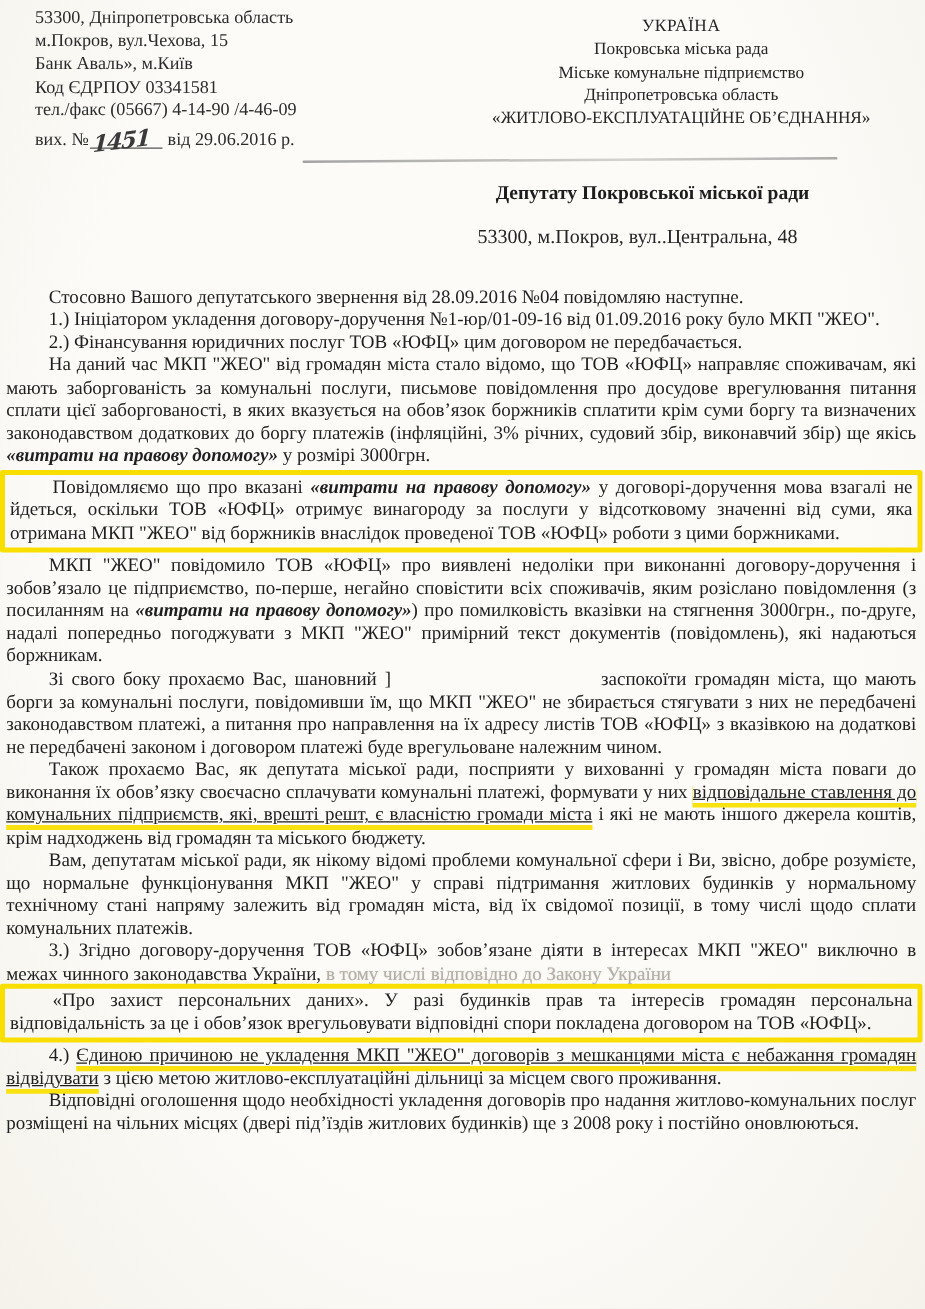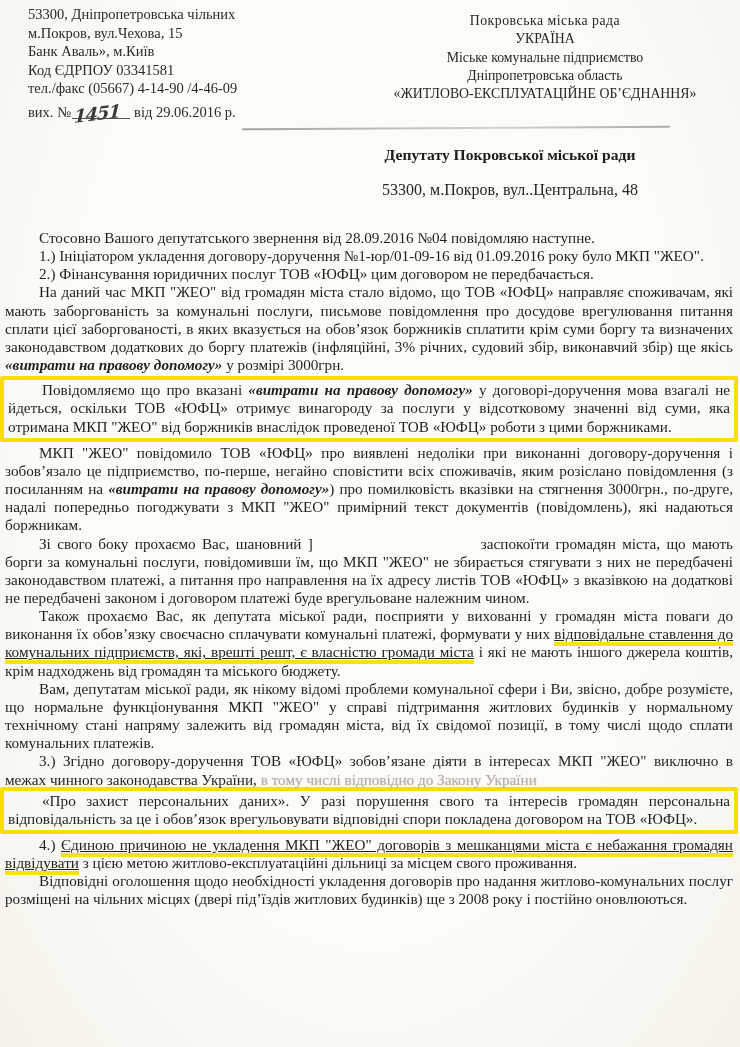--- a/index.html
+++ b/index.html
@@ -38,21 +38,21 @@
     text-align:center;font-size:13.8px;line-height:18.3px;color:#262626;
   }
   .hdr-right .ln:first-child{letter-spacing:.5px;}
   .pencil-line{
     position:absolute;top:127px;left:242px;width:428px;height:2px;
     background:linear-gradient(90deg,rgba(90,90,90,.55),rgba(90,90,90,.25) 60%,rgba(90,90,90,.5));
     transform:rotate(-.35deg);border-radius:2px;
   }
   
   .addressee-title{
-    position:absolute;top:146px;left:300px;width:420px;
+    position:absolute;top:146px;left:312px;width:420px;
     text-align:center;font-weight:bold;font-size:15.6px;color:#1d1d1d;
   }
   .addressee-addr{
     position:absolute;top:181px;left:300px;width:420px;
     text-align:center;font-size:16px;color:#262626;
   }
   
   .body{
     position:absolute;top:229px;left:5px;right:7px;
     font-size:15.2px;line-height:18.15px;
@@ -74,33 +74,33 @@
   }
   .faded{color:#b3afa6;text-shadow:0 0 1px rgba(180,175,165,.6);}
   .redact-gap{display:inline-block;width:168px;}
 </style>
 </head>
 <body>
 
 <div class="page">
 
   <div class="hdr-left">
-    <div class="ln">53300, Дніпропетровська чільних</div>
+    <div class="ln">53300, Дніпропетровська область</div>
     <div class="ln">м.Покров, вул.Чехова, 15</div>
     <div class="ln">Банк Аваль», м.Київ</div>
     <div class="ln">Код ЄДРПОУ 03341581</div>
     <div class="ln">тел./факс (05667) 4-14-90 /4-46-09</div>
     <div class="outgoing">
       <span>вих. №</span><span class="no-blank"><span class="handwrit">1451</span></span><span>від 29.06.2016 р.</span>
     </div>
   </div>
 
   <div class="hdr-right">
+    <div class="ln">УКРАЇНА</div>
     <div class="ln">Покровська міська рада</div>
-    <div class="ln">УКРАЇНА</div>
     <div class="ln">Міське комунальне підприємство</div>
     <div class="ln">Дніпропетровська область</div>
     <div class="ln">«ЖИТЛОВО-ЕКСПЛУАТАЦІЙНЕ ОБ’ЄДНАННЯ»</div>
   </div>
 
   <div class="pencil-line"></div>
 
   <div class="addressee-title">Депутату Покровської міської ради</div>
   <div class="addressee-addr">53300, м.Покров, вул..Центральна, 48</div>
 
@@ -117,21 +117,21 @@
     <p><span>МКП "ЖЕО" повідомило ТОВ «ЮФЦ» про виявлені недоліки при виконанні договору-доручення і зобов’язало це підприємство, по-перше, негайно сповістити всіх споживачів, яким розіслано повідомлення (з посиланням на </span><span class="em-it">«витрати на правову допомогу»</span><span>) про помилковість вказівки на стягнення 3000грн., по-друге, надалі попередньо погоджувати з МКП "ЖЕО" примірний текст документів (повідомлень), які надаються боржникам.</span></p>
 
     <p><span>Зі свого боку прохаємо Вас, шановний ]</span><span class="redact-gap"></span><span>заспокоїти громадян міста, що мають борги за комунальні послуги, повідомивши їм, що МКП "ЖЕО" не збирається стягувати з них не передбачені законодавством платежі, а питання про направлення на їх адресу листів ТОВ «ЮФЦ» з вказівкою на додаткові не передбачені законом і договором платежі буде врегульоване належним чином.</span></p>
 
     <p><span>Також прохаємо Вас, як депутата міської ради, посприяти у вихованні у громадян міста поваги до виконання їх обов’язку своєчасно сплачувати комунальні платежі, формувати у них </span><span class="yul">відповідальне ставлення до комунальних підприємств, які, врешті решт, є власністю громади міста</span><span> і які не мають іншого джерела коштів, крім надходжень від громадян та міського бюджету.</span></p>
 
     <p>Вам, депутатам міської ради, як нікому відомі проблеми комунальної сфери і Ви, звісно, добре розумієте, що нормальне функціонування МКП "ЖЕО" у справі підтримання житлових будинків у нормальному технічному стані напряму залежить від громадян міста, від їх свідомої позиції, в тому числі щодо сплати комунальних платежів.</p>
 
     <p><span>3.) Згідно договору-доручення ТОВ «ЮФЦ» зобов’язане діяти в інтересах МКП "ЖЕО" виключно в межах чинного законодавства України, </span><span class="faded">в тому числі відповідно до Закону України</span></p>
     <div class="ybox ybox-tight">
-      <p>«Про захист персональних даних». У разі порушення свого та інтересів громадян персональна відповідальність за це і обов’язок врегульовувати відповідні спори покладена договором на ТОВ «ЮФЦ».</p>
+      <p>«Про захист персональних даних». У разі будинків прав та інтересів громадян персональна відповідальність за це і обов’язок врегульовувати відповідні спори покладена договором на ТОВ «ЮФЦ».</p>
     </div>
 
     <p><span>4.) </span><span class="yul">Єдиною причиною не укладення МКП "ЖЕО" договорів з мешканцями міста є небажання громадян відвідувати</span><span> з цією метою житлово-експлуатаційні дільниці за місцем свого проживання.</span></p>
 
     <p>Відповідні оголошення щодо необхідності укладення договорів про надання житлово-комунальних послуг розміщені на чільних місцях (двері під’їздів житлових будинків) ще з 2008 року і постійно оновлюються.</p>
   </div>
 
 </div>
 
 </body></html>

